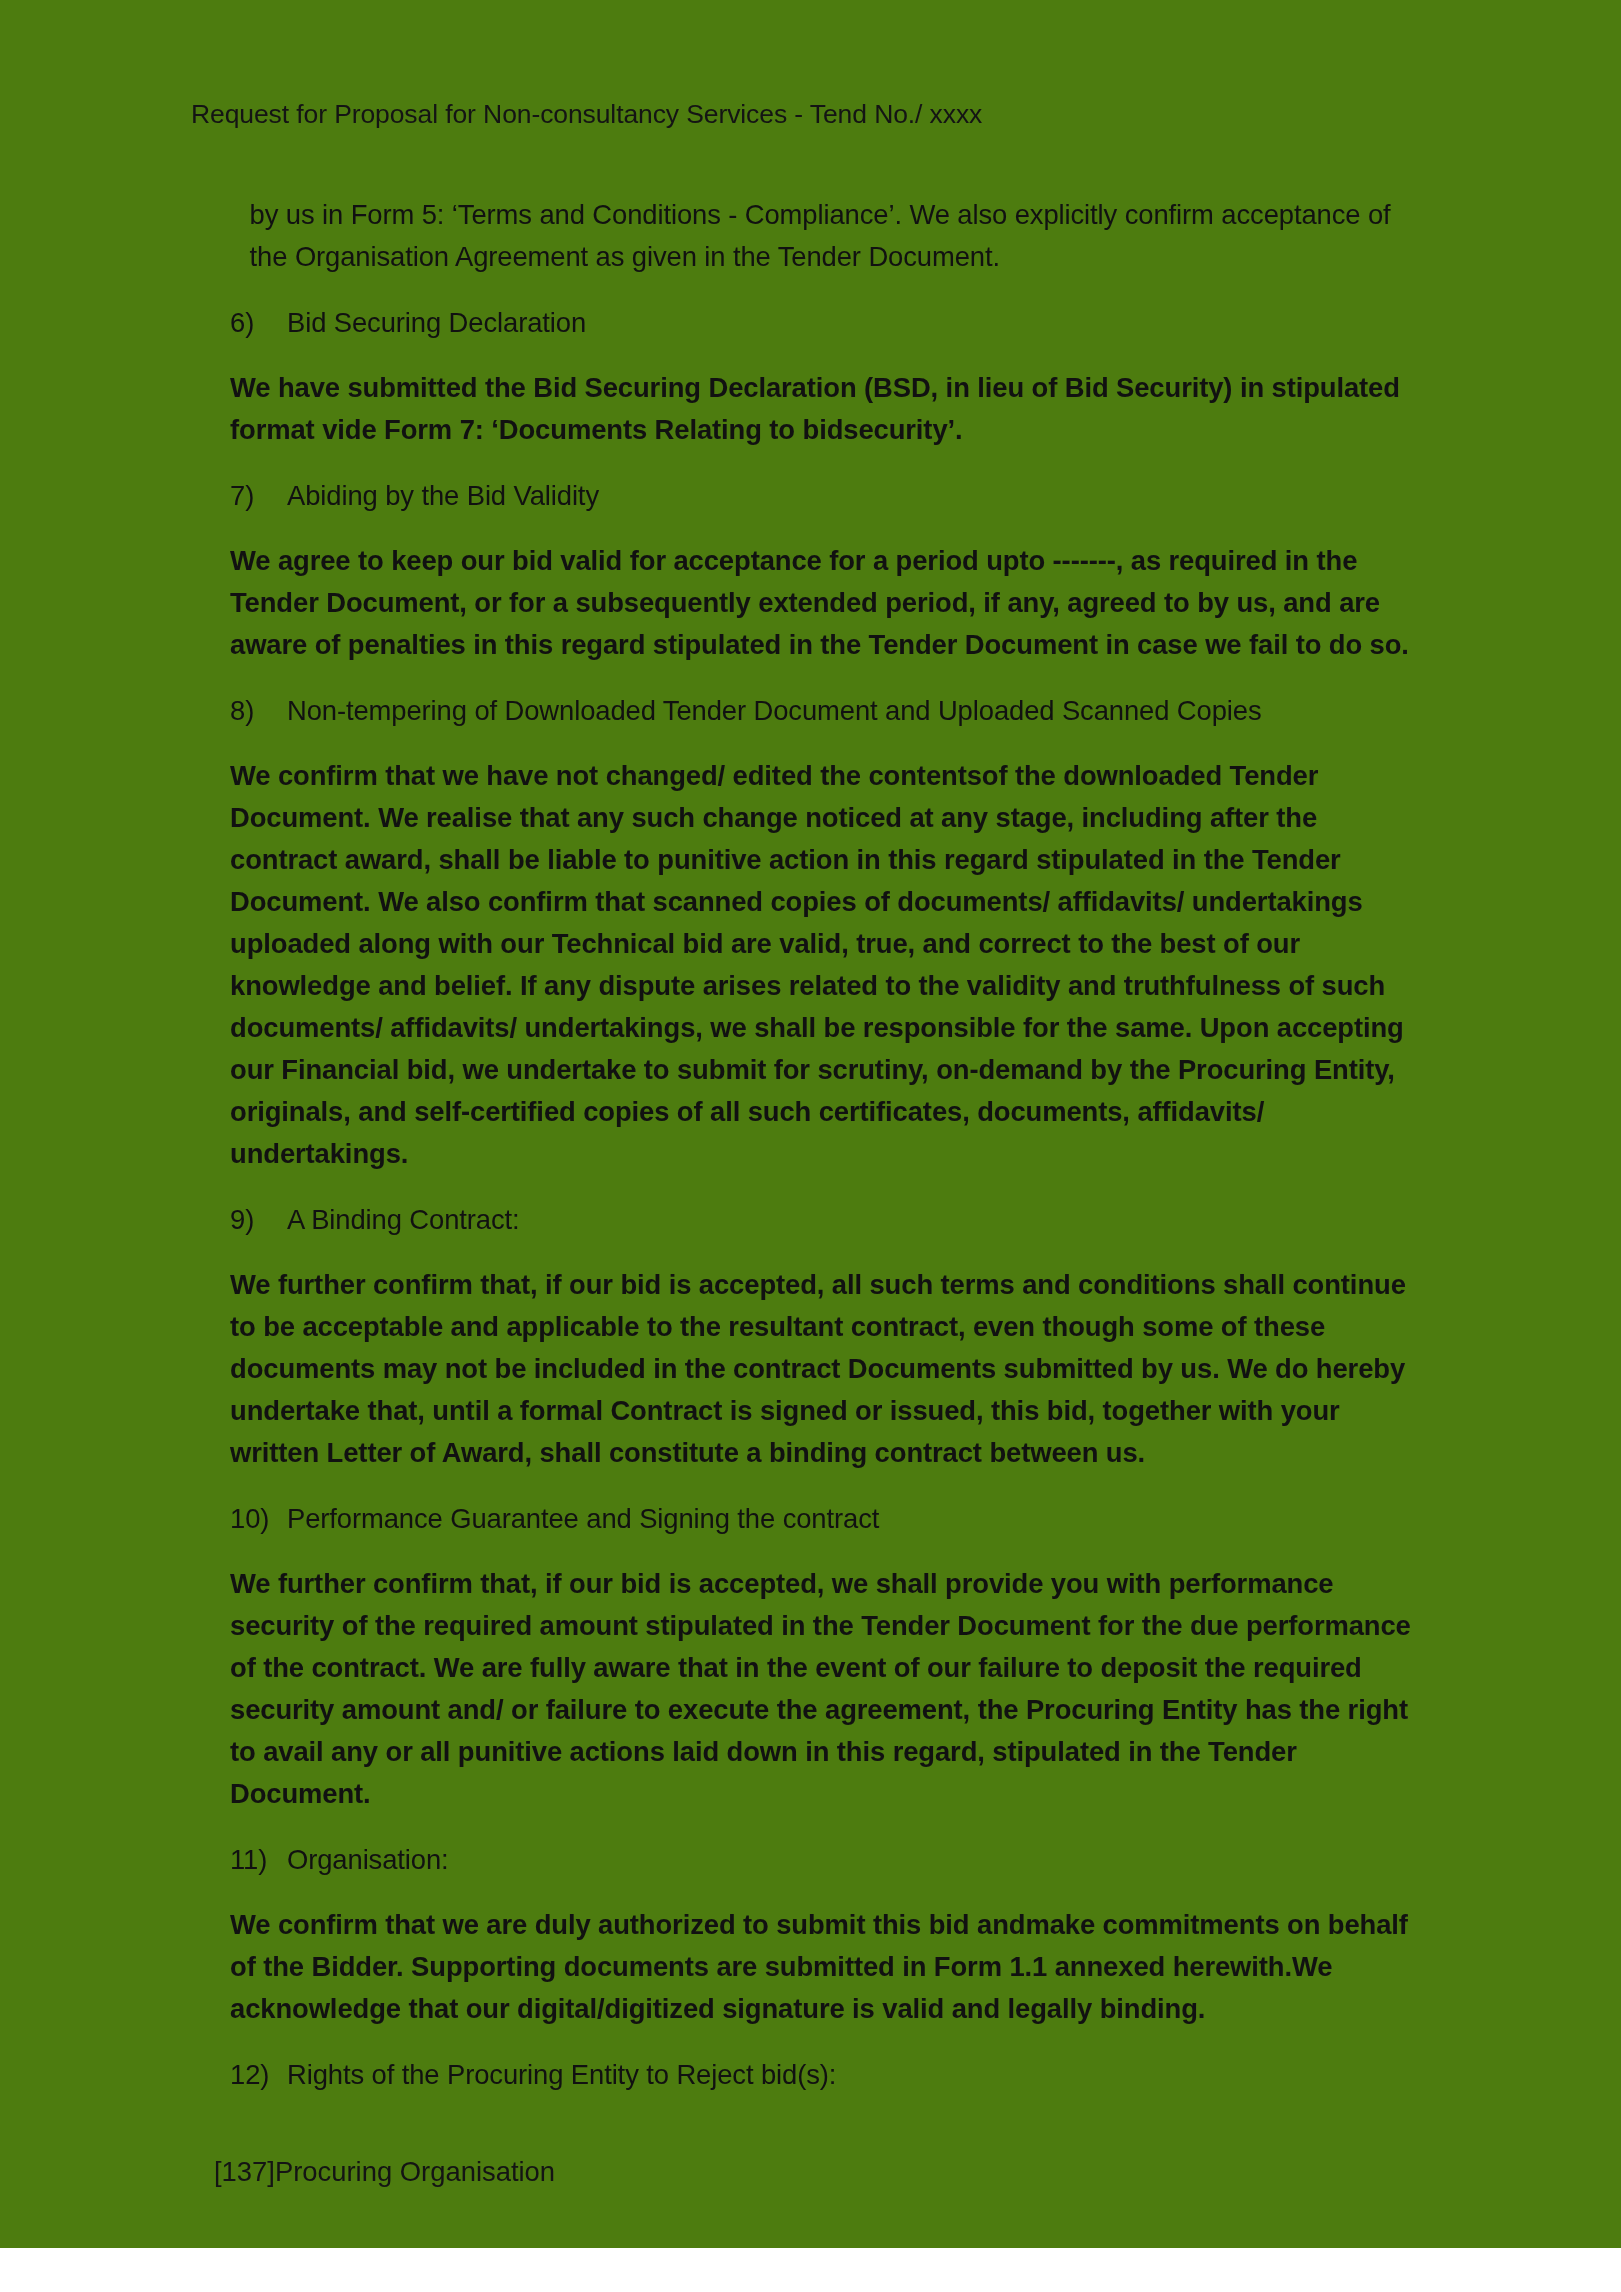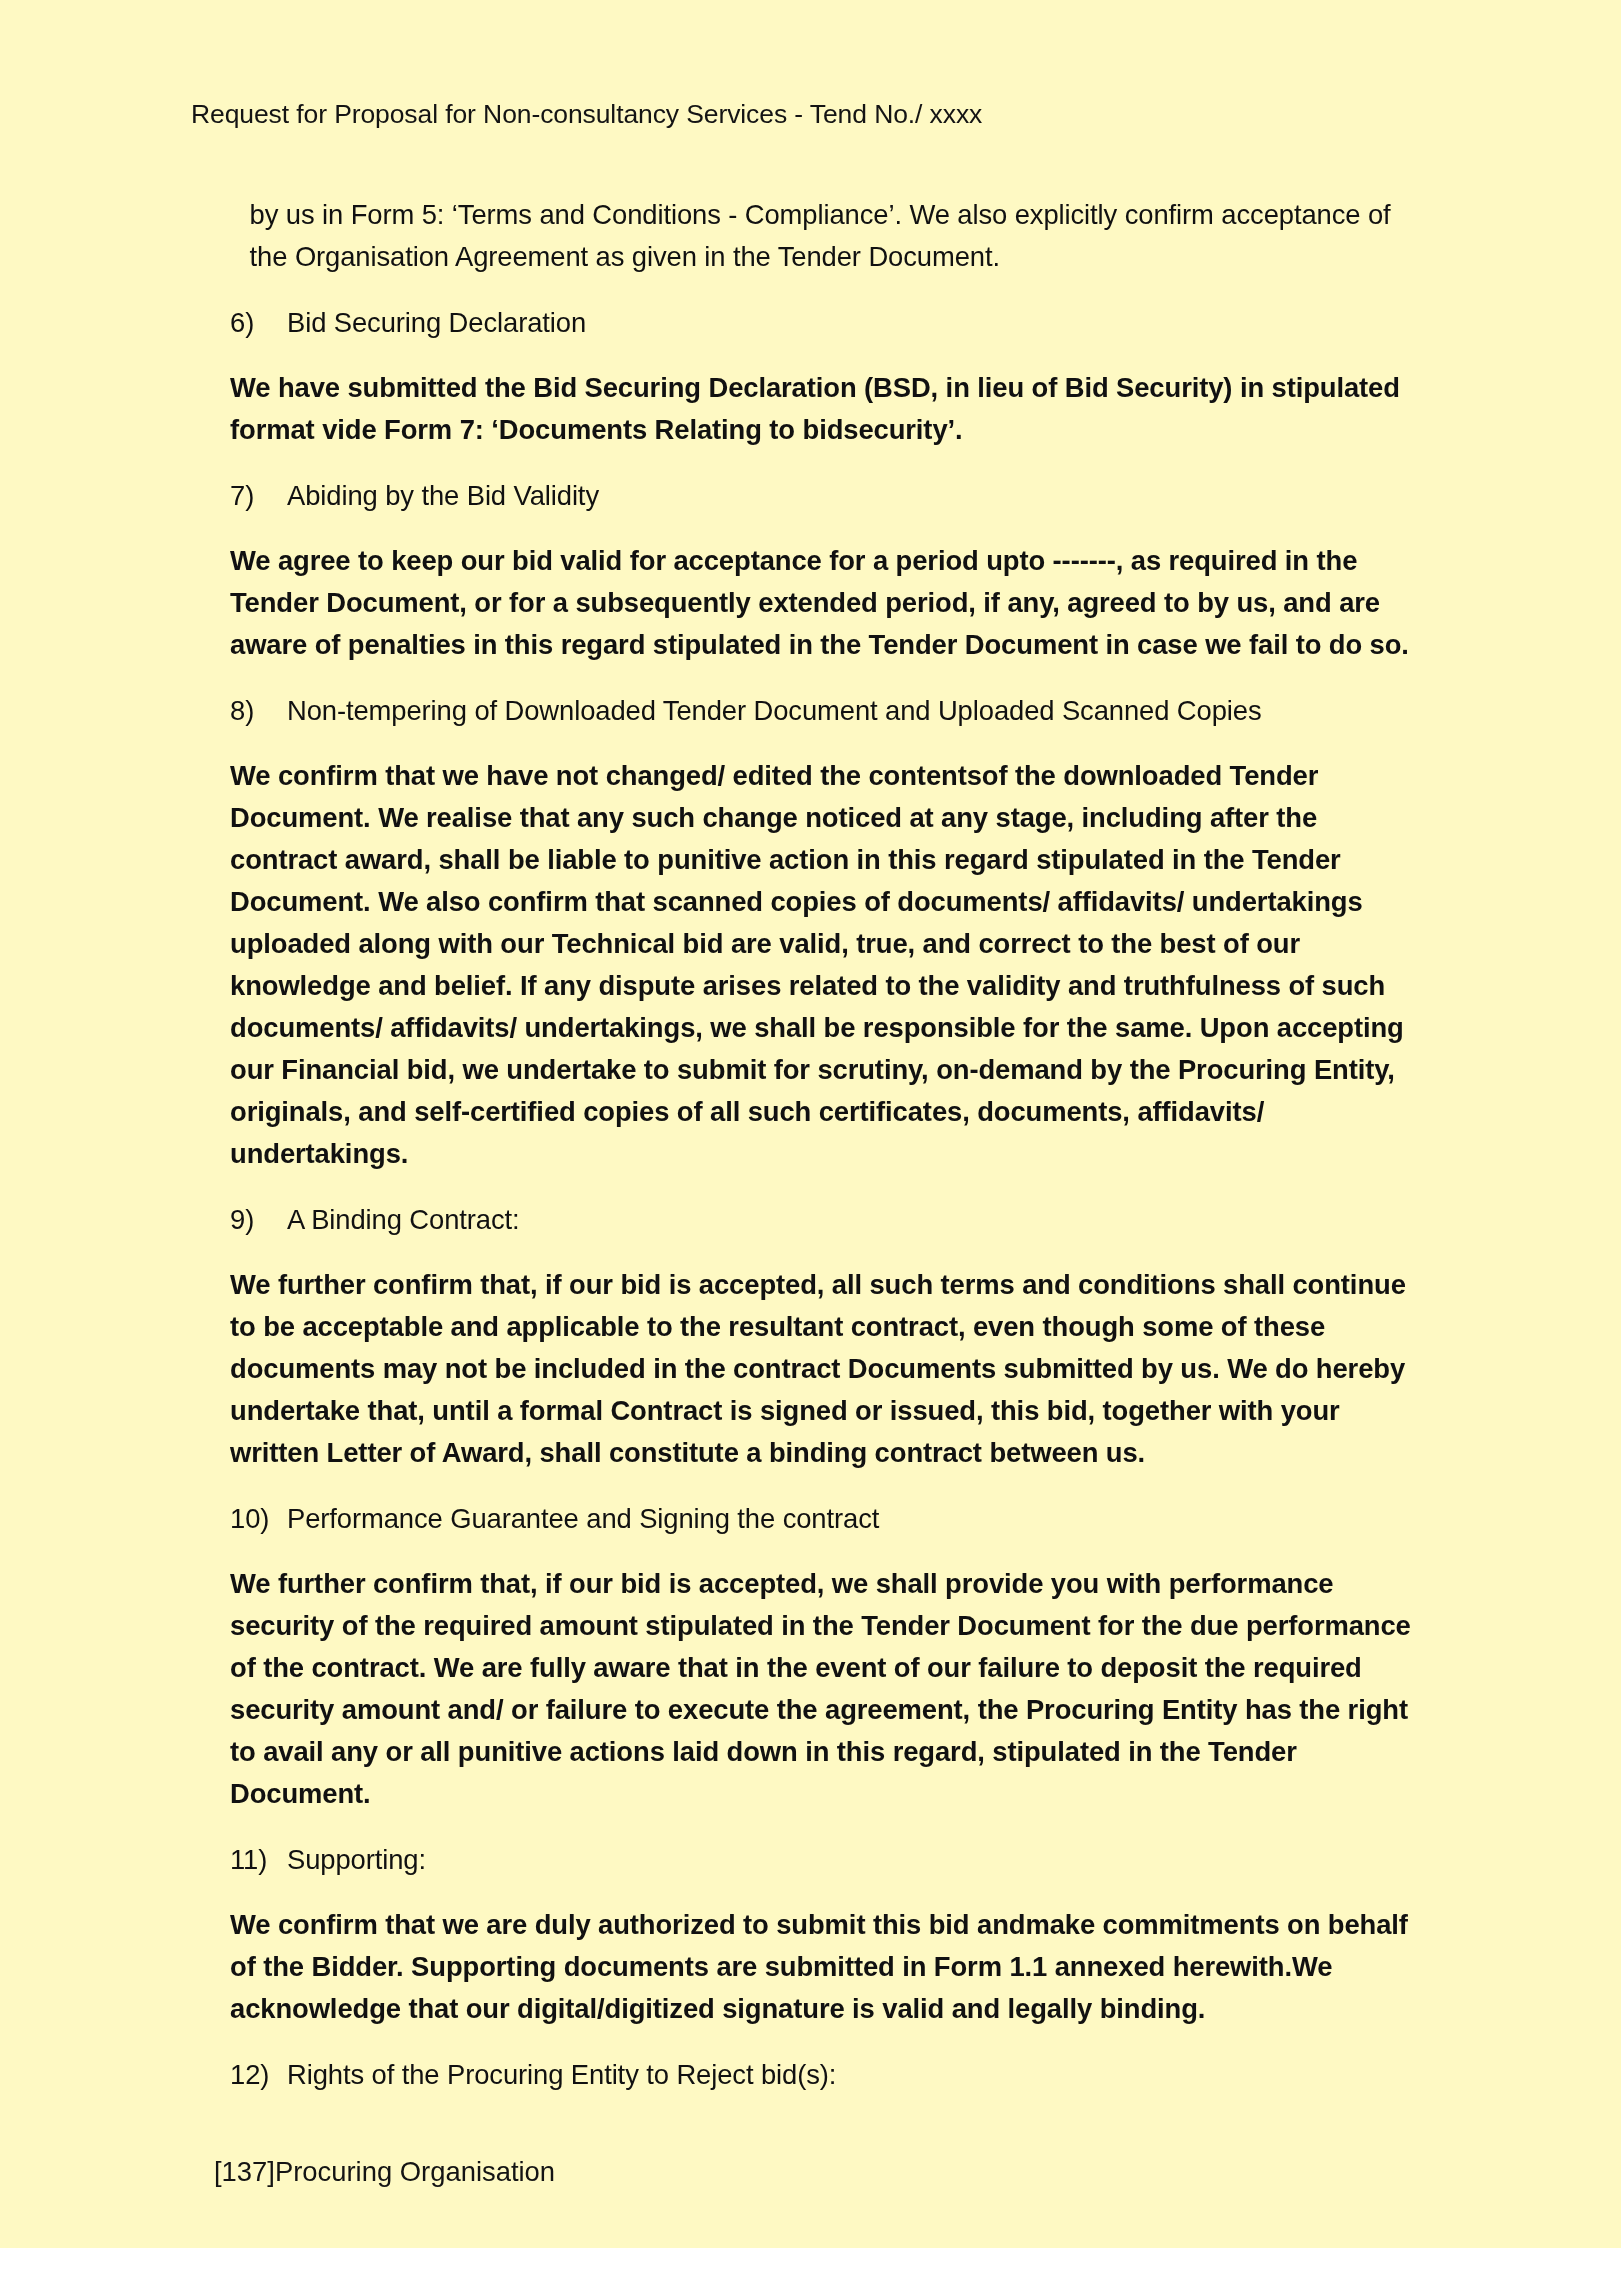--- a/index.html
+++ b/index.html
@@ -9,21 +9,21 @@
     background: #ffffff;
     color: #111111;
     font-family: "Liberation Sans", sans-serif;
     position: relative;
     overflow: hidden;
   }
   .page {
     position: relative;
     width: 1621px;
     height: 2248px;
-    background: #fef9c3;
+    background: #4d7c0f;
   }
   .content {
     padding: 93px 201px 0 230px;
     font-size: 27.4px;
     line-height: 42px;
     letter-spacing: -0.1px;
   }
   .doc-header {
     margin: 0 0 59px -39px;
     font-size: 26.5px;
@@ -99,21 +99,21 @@
     <p class="section-body">We further confirm that, if our bid is accepted, all such terms and conditions shall continue to be acceptable and applicable to the resultant contract, even though some of these documents may not be included in the contract Documents submitted by us. We do hereby undertake that, until a formal Contract is signed or issued, this bid, together with your written Letter of Award, shall constitute a binding contract between us.</p>
 
     <div class="section-heading">
       <span class="sec-num">10)</span>
       <span class="sec-title">Performance Guarantee and Signing the contract</span>
     </div>
     <p class="section-body">We further confirm that, if our bid is accepted, we shall provide you with performance security of the required amount stipulated in the Tender Document for the due performance of the contract. We are fully aware that in the event of our failure to deposit the required security amount and/ or failure to execute the agreement, the Procuring Entity has the right to avail any or all punitive actions laid down in this regard, stipulated in the Tender Document.</p>
 
     <div class="section-heading">
       <span class="sec-num">11)</span>
-      <span class="sec-title">Supporting:</span>
+      <span class="sec-title">Organisation:</span>
     </div>
     <p class="section-body">We confirm that we are duly authorized to submit this bid andmake commitments on behalf of the Bidder. Supporting documents are submitted in Form 1.1 annexed herewith.We acknowledge that our digital/digitized signature is valid and legally binding.</p>
 
     <div class="section-heading">
       <span class="sec-num">12)</span>
       <span class="sec-title">Rights of the Procuring Entity to Reject bid(s):</span>
     </div>
 
   </div>
 

